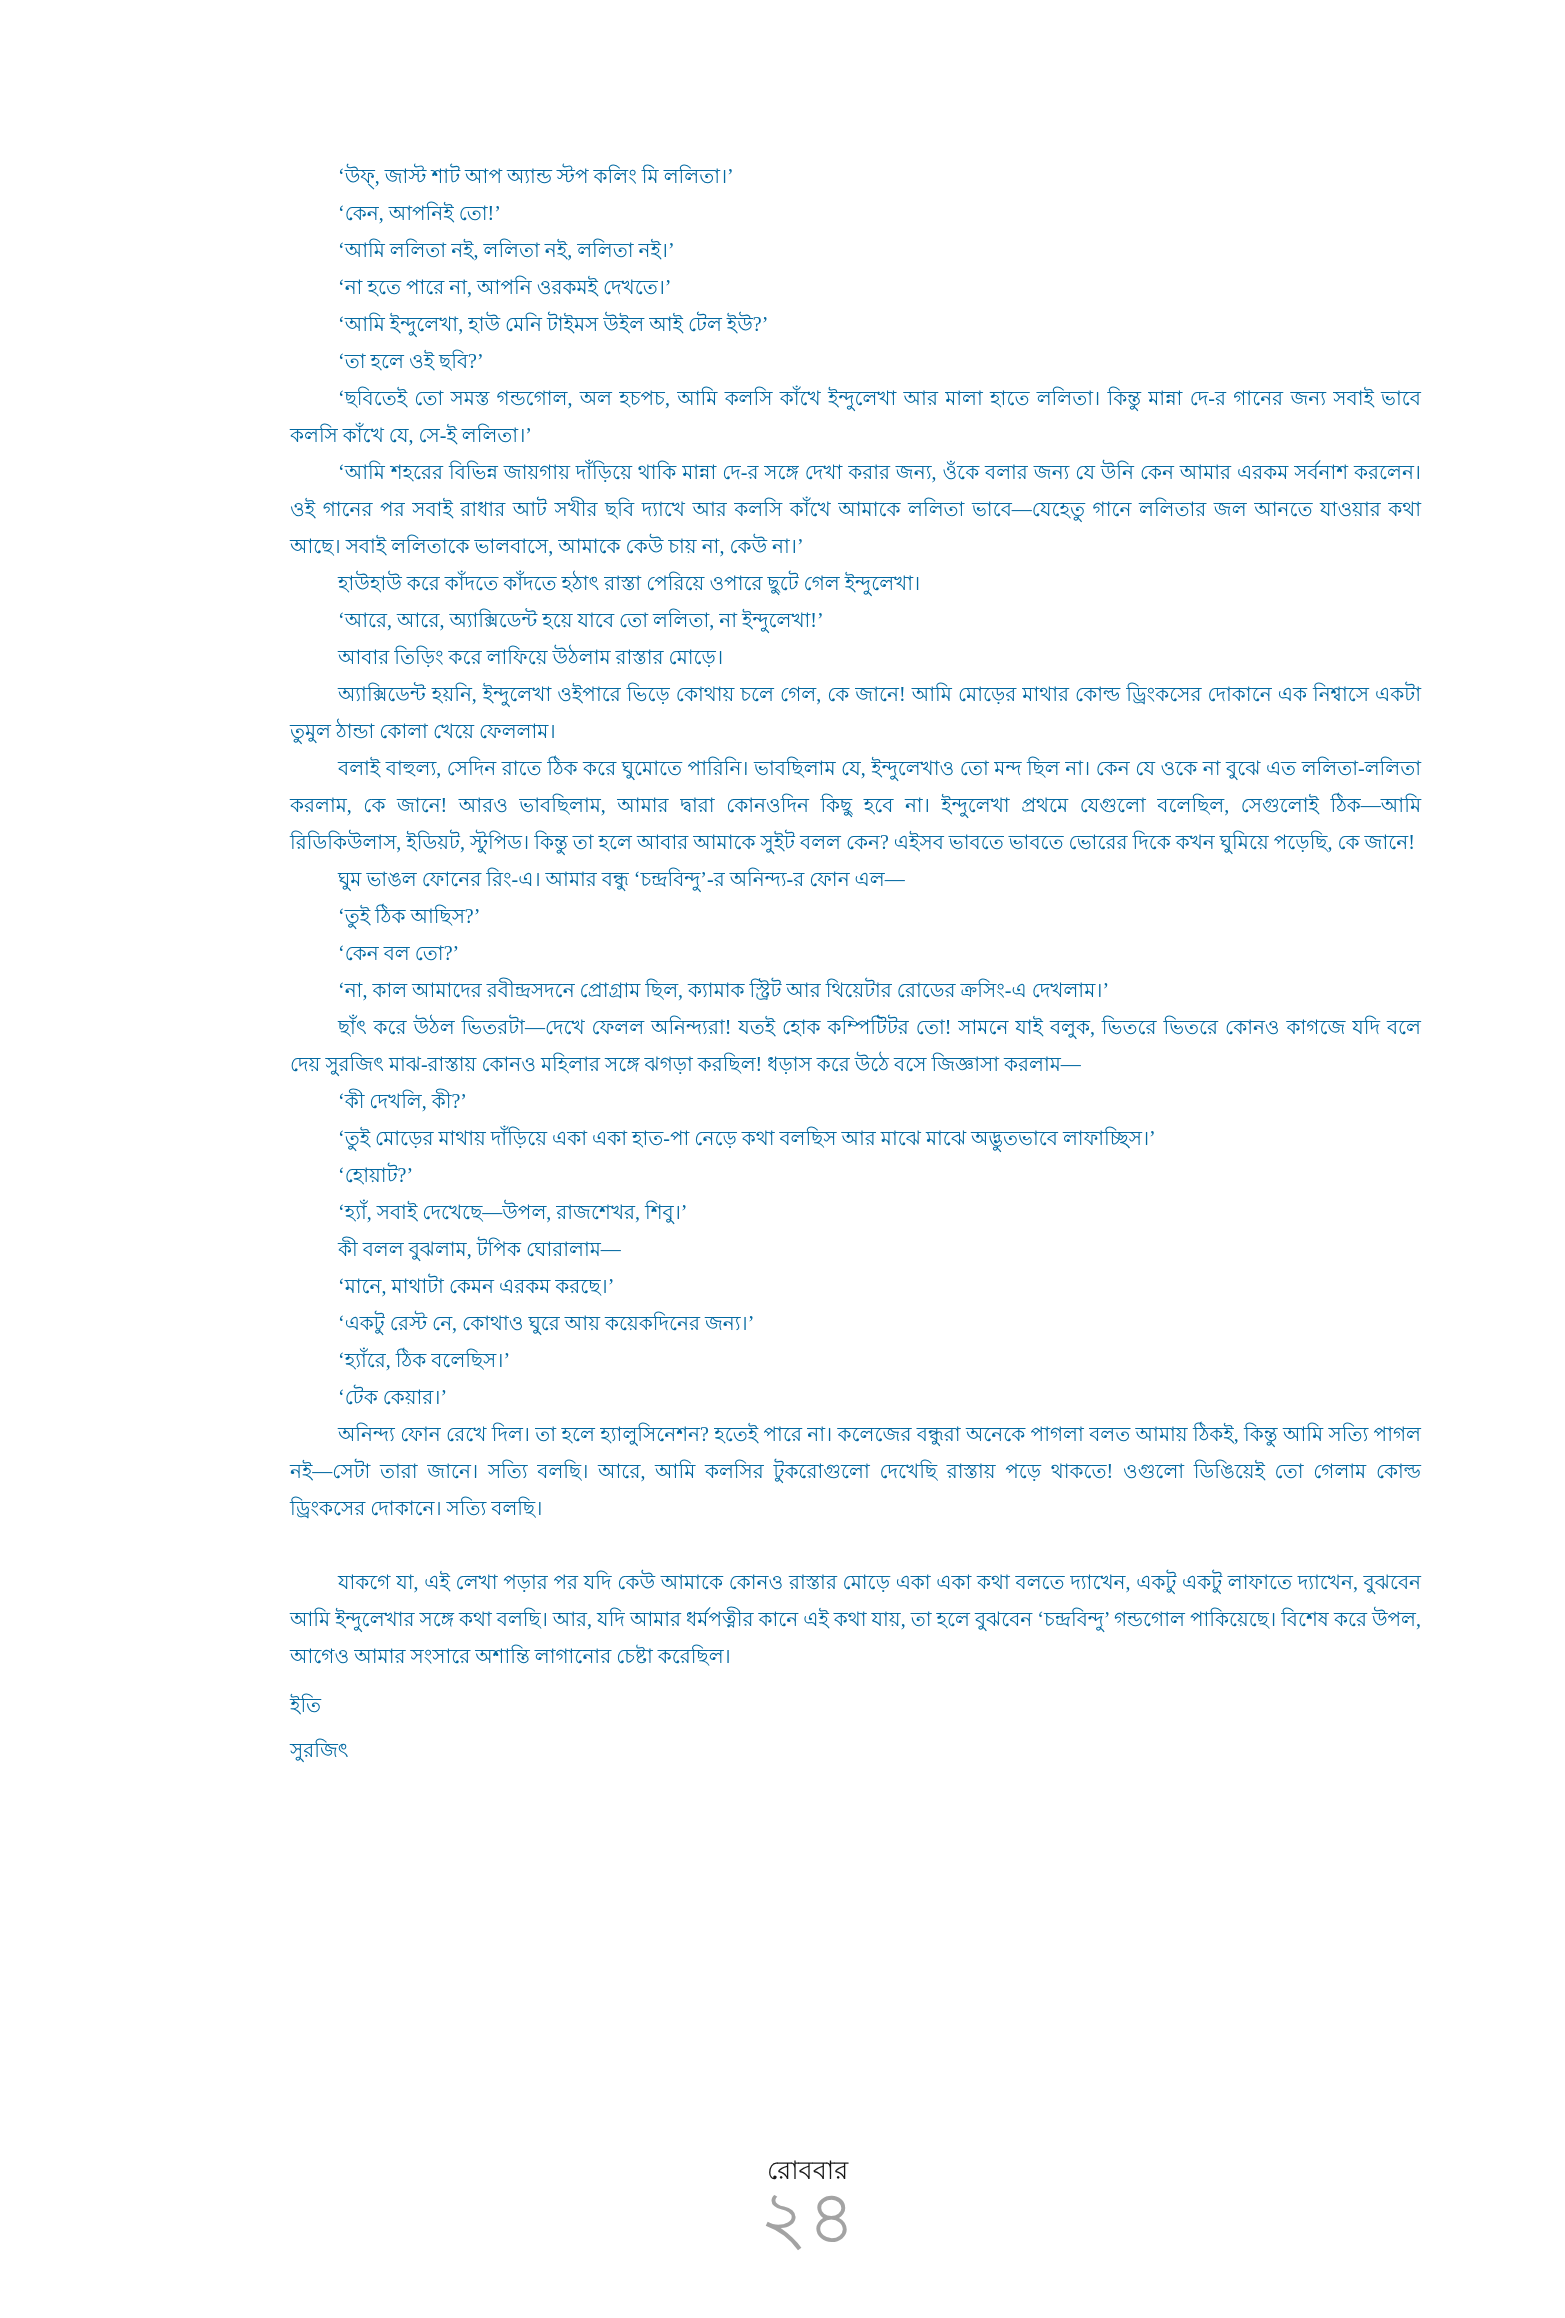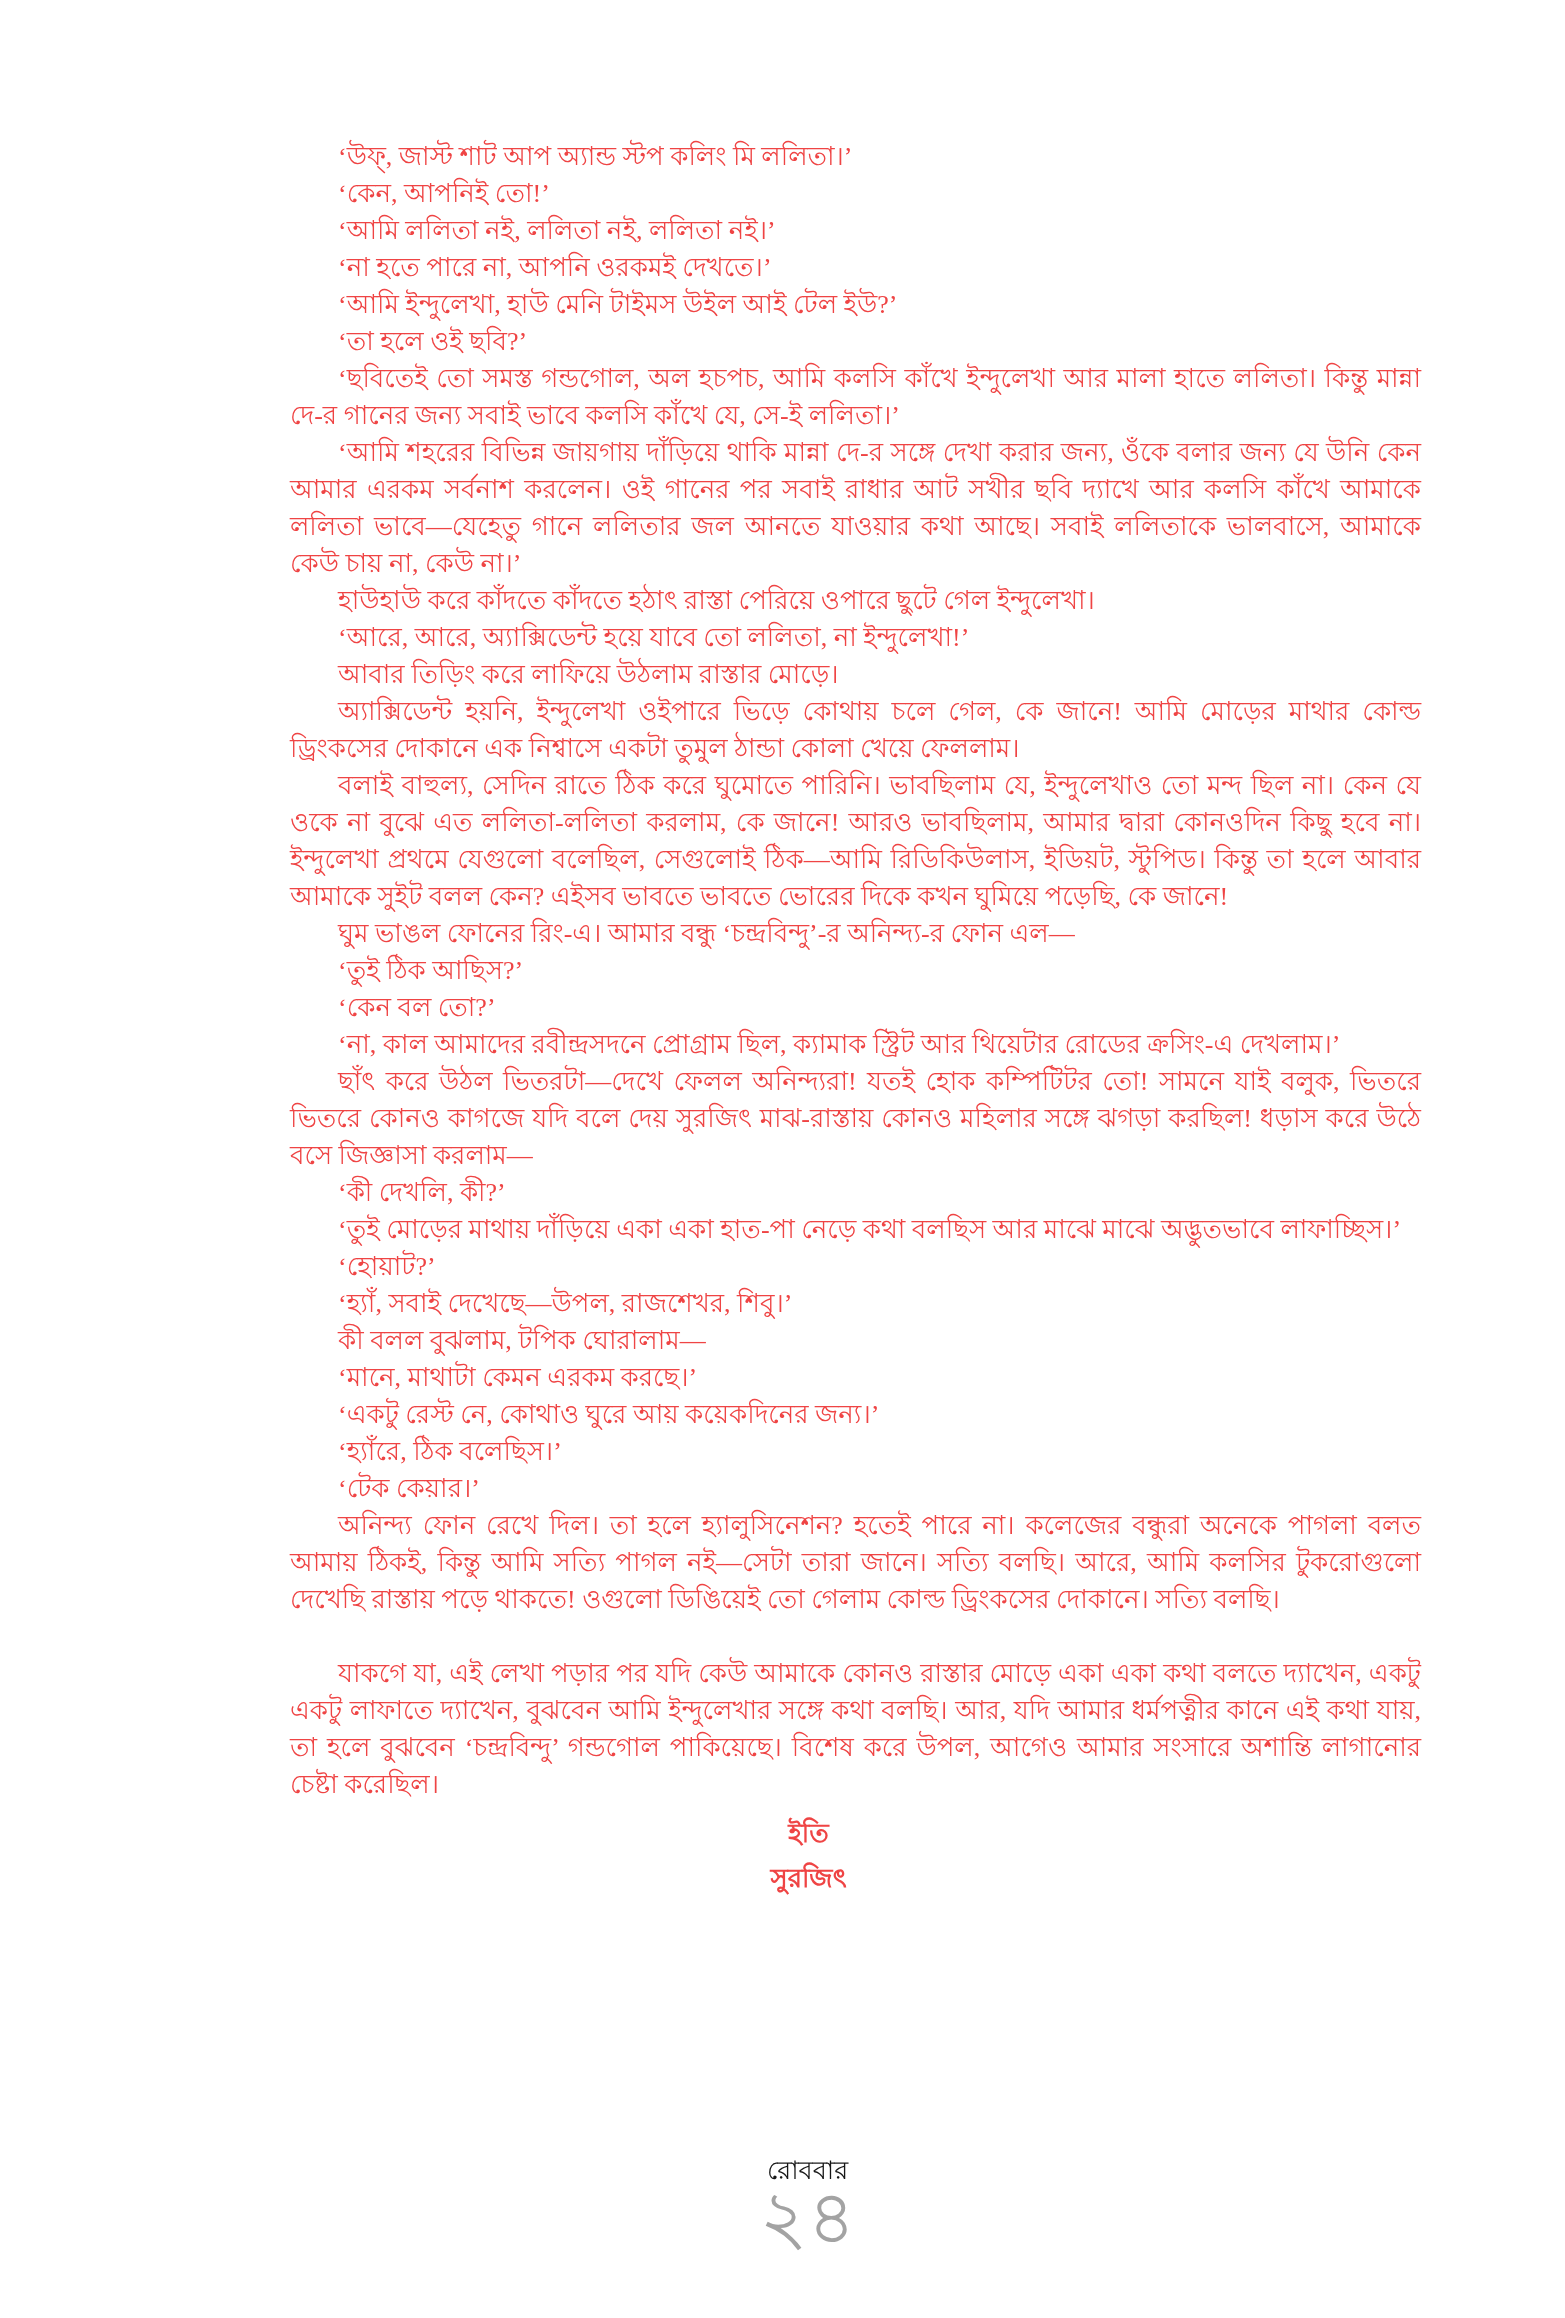--- a/index.html
+++ b/index.html
@@ -16,41 +16,40 @@
     overflow: hidden;
   }
   .page {
     position: absolute;
     inset: 0;
     background: #ffffff;
   }
   .text-block {
     position: absolute;
     left: 290px;
-    top: 138px;
+    top: 158px;
     width: 1131px;
-    font-size: 26px;
+    font-size: 20px;
     line-height: 37px;
     text-align: justify;
-    color: #ef4444;
+    color: #0369a1;
   }
   .text-block p {
     margin: 0;
     padding: 0;
     text-indent: 48px;
   }
   .text-block p.section-gap {
     margin-top: 37px;
   }
   .signature {
     margin-top: 7.7px;
     padding-right: 94px;
-    text-align: center;
+    text-align: left;
     line-height: 45px;
-    font-weight: bold;
   }
   .signature .sig-line {
     display: block;
   }
   .footer {
     position: absolute;
     left: 0;
     width: 100%;
     top: 2156px;
     text-align: center;

